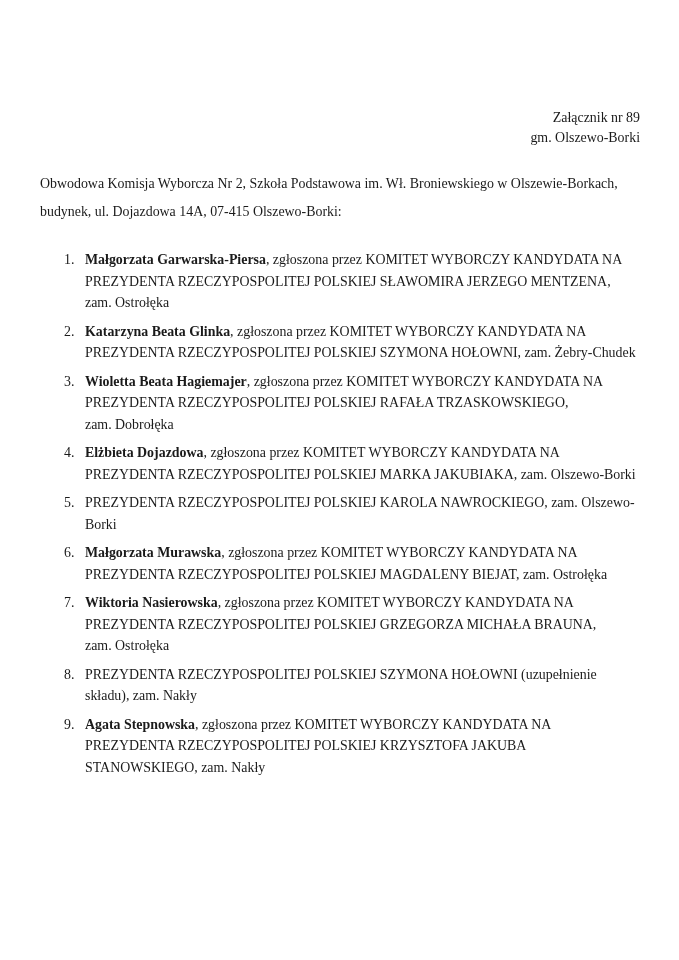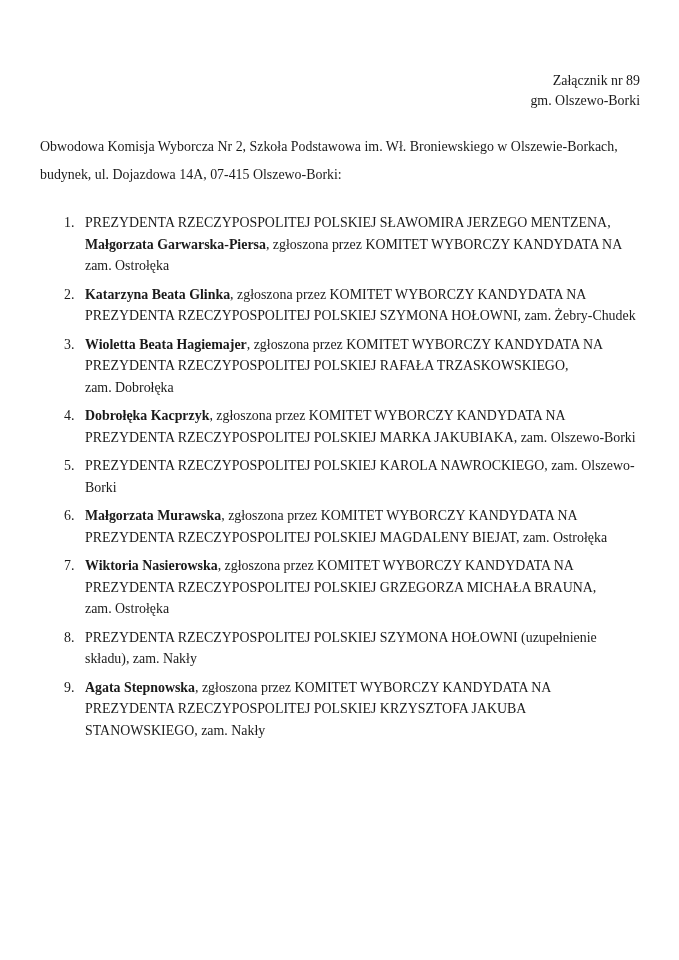--- a/index.html
+++ b/index.html
@@ -8,21 +8,21 @@
     width: 679px;
     height: 960px;
     font-family: "Liberation Serif", "DejaVu Serif", serif;
     color: #1a1a1a;
     overflow: hidden;
   }
   .page {
     width: 679px;
     height: 960px;
     background: #ffffff;
-    padding: 71px 39px 0 40px;
+    padding: 108px 39px 0 40px;
   }
   .doc-header {
     text-align: right;
     font-size: 13.9px;
     line-height: 20px;
   }
   .intro {
     margin-top: 22px;
     font-size: 13.9px;
     line-height: 28px;
@@ -58,22 +58,22 @@
     <div>gm. Olszewo-Borki</div>
   </div>
 
   <p class="intro">Obwodowa Komisja Wyborcza Nr 2, Szkoła Podstawowa im. Wł. Broniewskiego w Olszewie-Borkach, budynek, ul. Dojazdowa 14A, 07-415 Olszewo-Borki:</p>
 
   <ol class="members">
 
     <li class="member">
       <span class="num">1.</span>
       <div class="member-body">
+        <div class="line"><span class="bname">Małgorzata Garwarska-Piersa</span><span>, zgłoszona przez KOMITET WYBORCZY KANDYDATA NA</span></div>
         <div class="line">PREZYDENTA RZECZYPOSPOLITEJ POLSKIEJ SŁAWOMIRA JERZEGO MENTZENA,</div>
-        <div class="line"><span class="bname">Małgorzata Garwarska-Piersa</span><span>, zgłoszona przez KOMITET WYBORCZY KANDYDATA NA</span></div>
         <div class="line">zam. Ostrołęka</div>
       </div>
     </li>
 
     <li class="member">
       <span class="num">2.</span>
       <div class="member-body">
         <div class="line"><span class="bname">Katarzyna Beata Glinka</span><span>, zgłoszona przez KOMITET WYBORCZY KANDYDATA NA</span></div>
         <div class="line">PREZYDENTA RZECZYPOSPOLITEJ POLSKIEJ SZYMONA HOŁOWNI, zam. Żebry-Chudek</div>
       </div>
@@ -84,21 +84,21 @@
       <div class="member-body">
         <div class="line"><span class="bname">Wioletta Beata Hagiemajer</span><span>, zgłoszona przez KOMITET WYBORCZY KANDYDATA NA</span></div>
         <div class="line">PREZYDENTA RZECZYPOSPOLITEJ POLSKIEJ RAFAŁA TRZASKOWSKIEGO,</div>
         <div class="line">zam. Dobrołęka</div>
       </div>
     </li>
 
     <li class="member">
       <span class="num">4.</span>
       <div class="member-body">
-        <div class="line"><span class="bname">Dobrołęka Kacprzyk</span><span>, zgłoszona przez KOMITET WYBORCZY KANDYDATA NA</span></div>
+        <div class="line"><span class="bname">Elżbieta Dojazdowa</span><span>, zgłoszona przez KOMITET WYBORCZY KANDYDATA NA</span></div>
         <div class="line">PREZYDENTA RZECZYPOSPOLITEJ POLSKIEJ MARKA JAKUBIAKA, zam. Olszewo-Borki</div>
       </div>
     </li>
 
     <li class="member">
       <span class="num">5.</span>
       <div class="member-body">
         <div class="line">PREZYDENTA RZECZYPOSPOLITEJ POLSKIEJ KAROLA NAWROCKIEGO, zam. Olszewo-</div>
         <div class="line">Borki</div>
       </div>

